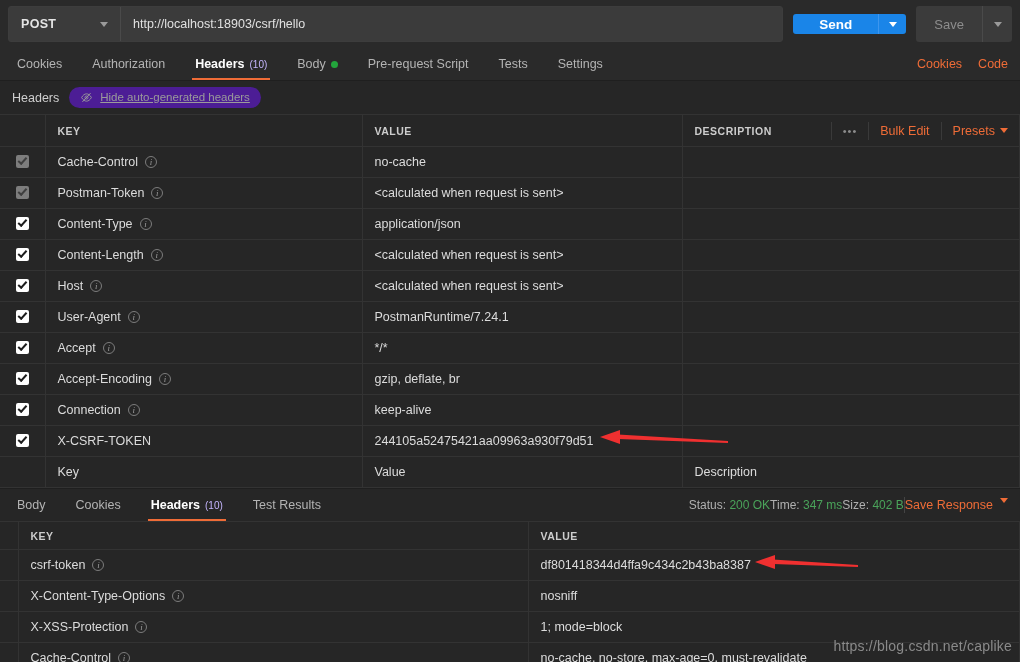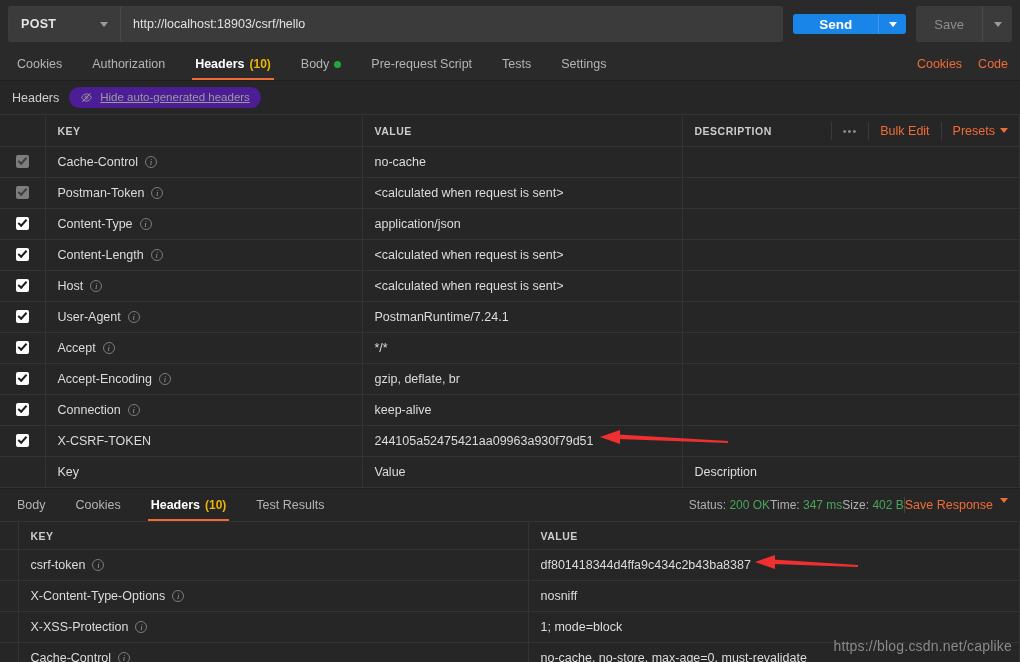--- a/index.html
+++ b/index.html
@@ -70,21 +70,21 @@
   }
   .tab {
     position: relative; display: flex; align-items: center; gap: 5px;
     padding: 0 15px; font-size: 12.5px; color: #b4b4b4; cursor: pointer;
   }
   .tab.active { color: #fff; font-weight: bold; }
   .tab.active::after {
     content: ""; position: absolute; left: 12px; right: 12px; bottom: 0;
     height: 2px; background: #ef6c37;
   }
-  .tab .count { color: #eab308; font-weight: bold; font-size: 12px; }
+  .tab .count { color: #c4b5fd; font-weight: normal; font-size: 10px; }
   .dot-green { width: 7px; height: 7px; border-radius: 50%; background: #23a53c; display: inline-block; }
   .tabs-right { margin-left: auto; display: flex; align-items: center; gap: 16px; padding-right: 12px; }
   .link-orange { color: #ef6c37; font-size: 12.5px; cursor: pointer; }
 
   
   .sub-bar {
     height: 33px; display: flex; align-items: center; gap: 10px;
     padding-left: 12px; background: #262626;
   }
   .sub-title { font-size: 12.5px; color: #cfcfcf; }

